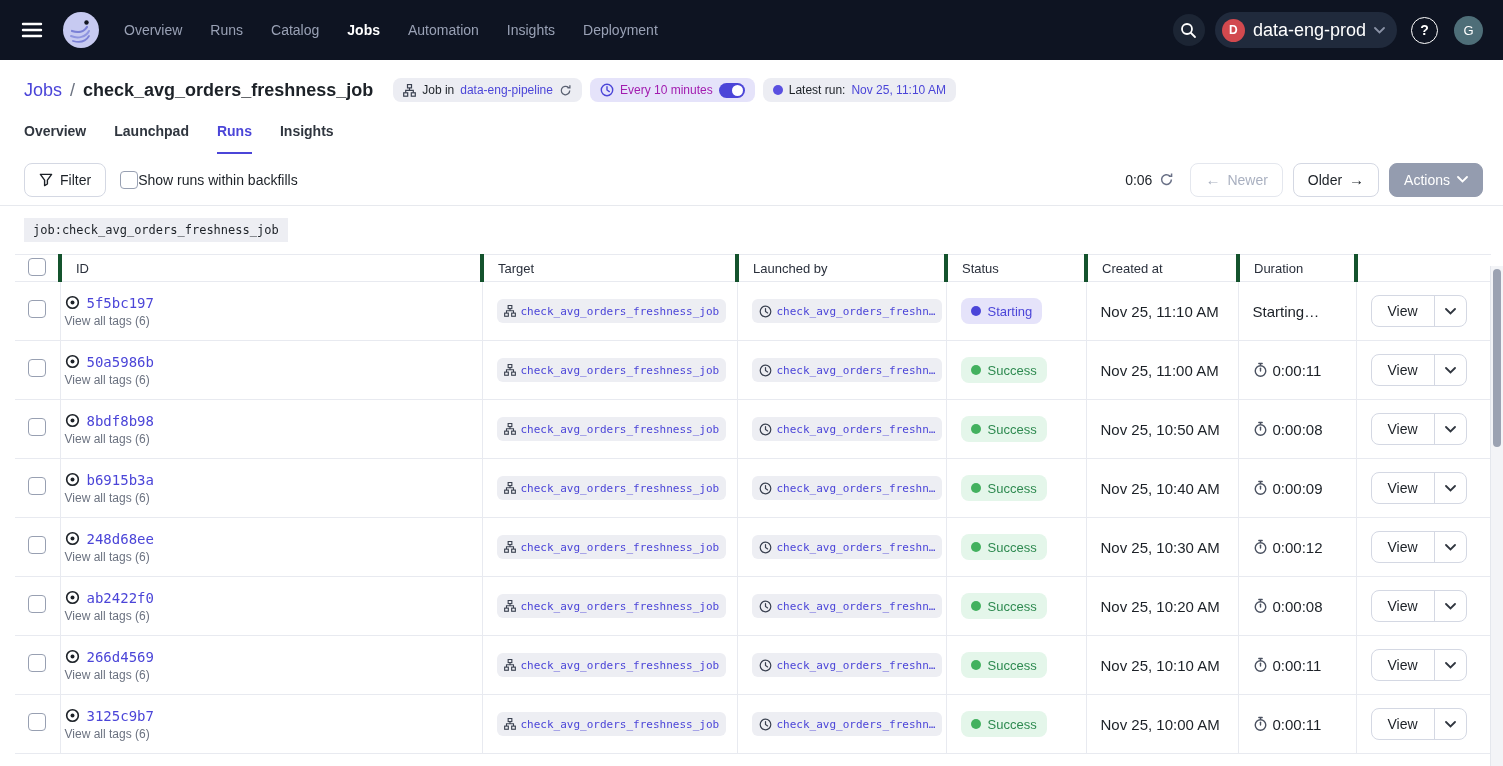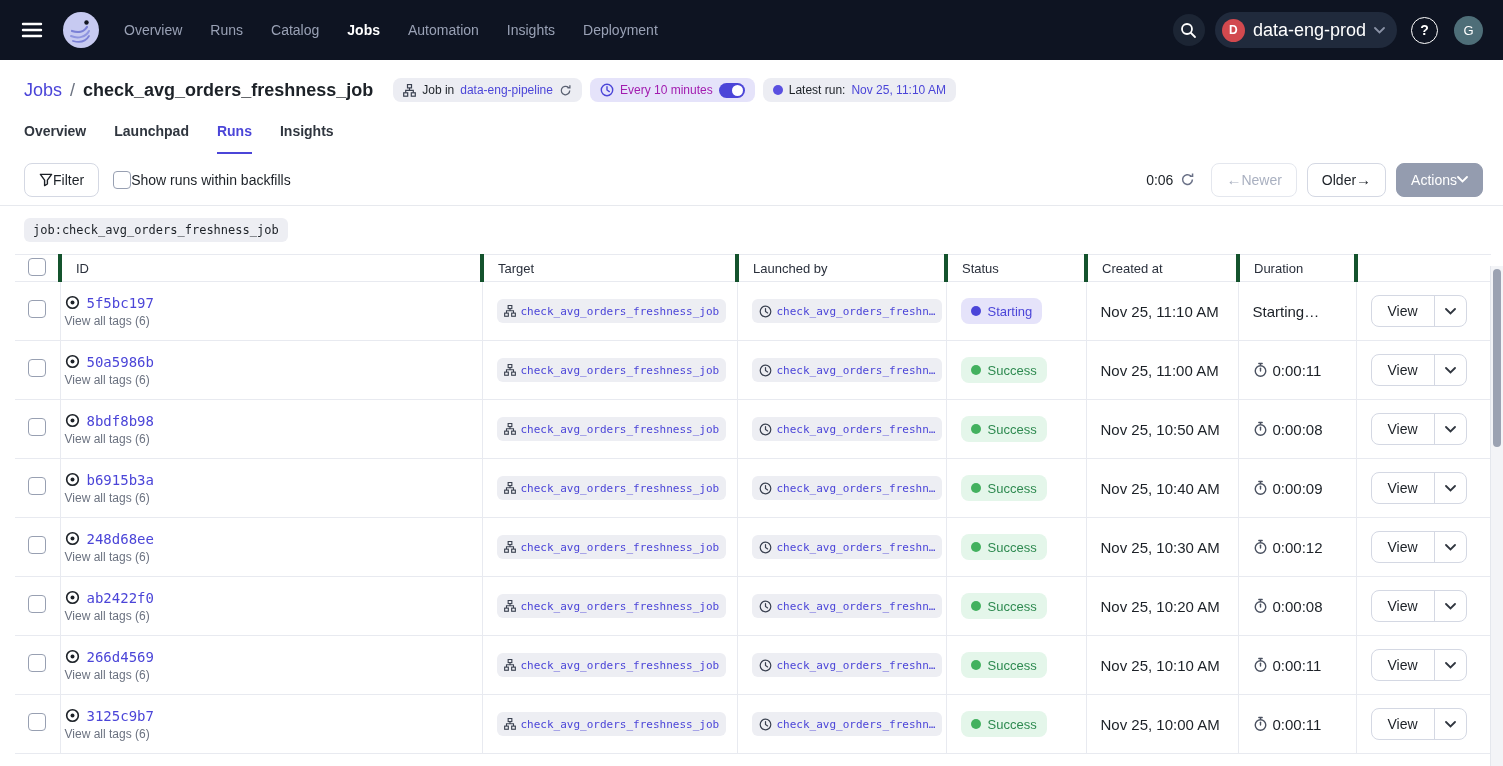--- a/index.html
+++ b/index.html
@@ -45,32 +45,32 @@
   .dot-blurple { width:10px; height:10px; border-radius:50%; background:#5A50E0; display:inline-block; }
 
   
   .tabs { display:flex; gap:28px; padding:0 24px; height:42px; align-items:flex-end; }
   .tab { font-size:14px; font-weight:700; color:#30363F; padding-bottom:13px; border-bottom:2px solid transparent; cursor:pointer; }
   .tab.active { color:#4B45D8; border-bottom-color:#4B45D8; }
 
   
   .toolbar { height:52px; display:flex; align-items:center; padding:0 20px 0 24px; border-bottom:1px solid #E7E9EE; }
   .btn { height:34px; border-radius:8px; border:1px solid #D4D8E3; background:#fff; font-size:14px; color:#1C2127;
-         display:inline-flex; align-items:center; padding:0 14px; cursor:pointer; font-family:inherit; }
+         display:inline-flex; align-items:center; gap:7px; padding:0 14px; cursor:pointer; font-family:inherit; }
   .btn.disabled { color:#A9B0C0; border-color:#E4E7EE; cursor:default; }
   .btn.filled { background:#949CAF; border-color:#949CAF; color:#fff; }
   .checkbox { width:18px; height:18px; border:1.6px solid #98A0B2; border-radius:4px; background:#fff; display:inline-block; cursor:pointer; }
   .backfills { display:flex; align-items:center; margin-left:14px; font-size:14px; }
   .toolbar .right { margin-left:auto; display:flex; align-items:center; gap:10px; }
   .countdown { font-size:14px; color:#1C2127; display:flex; align-items:center; gap:7px; margin-right:6px; }
   .arrow { font-size:15px; line-height:1; }
 
   
   .tagrow { height:48px; display:flex; align-items:center; padding:0 24px; }
-  .tagpill { height:24px; background:#EDEEF3; border-radius:6px; display:inline-flex; align-items:center;
+  .tagpill { height:24px; background:#EDEEF3; border-radius:0; display:inline-flex; align-items:center;
              padding:0 9px; font-size:12px; color:#1C2127; }
 
   
   .runs-table { border-collapse:collapse; margin-left:15px; width:1476px; table-layout:fixed;
                 border-top:1px solid #E8EAF0; }
   .runs-table th { height:27px; font-size:13px; font-weight:400; color:#2A303C; text-align:left;
                    border-bottom:1px solid #E8EAF0; border-right:4px solid #14532d; padding:0 0 0 14px; }
   .runs-table th.col-check, .runs-table td.col-check { padding:0; text-align:center; }
   .runs-table th:last-child, .runs-table td:last-child { border-right:none; }
   .runs-table td { height:59px; border-bottom:1px solid #E8EAF0; border-right:1px solid #E8EAF0;

